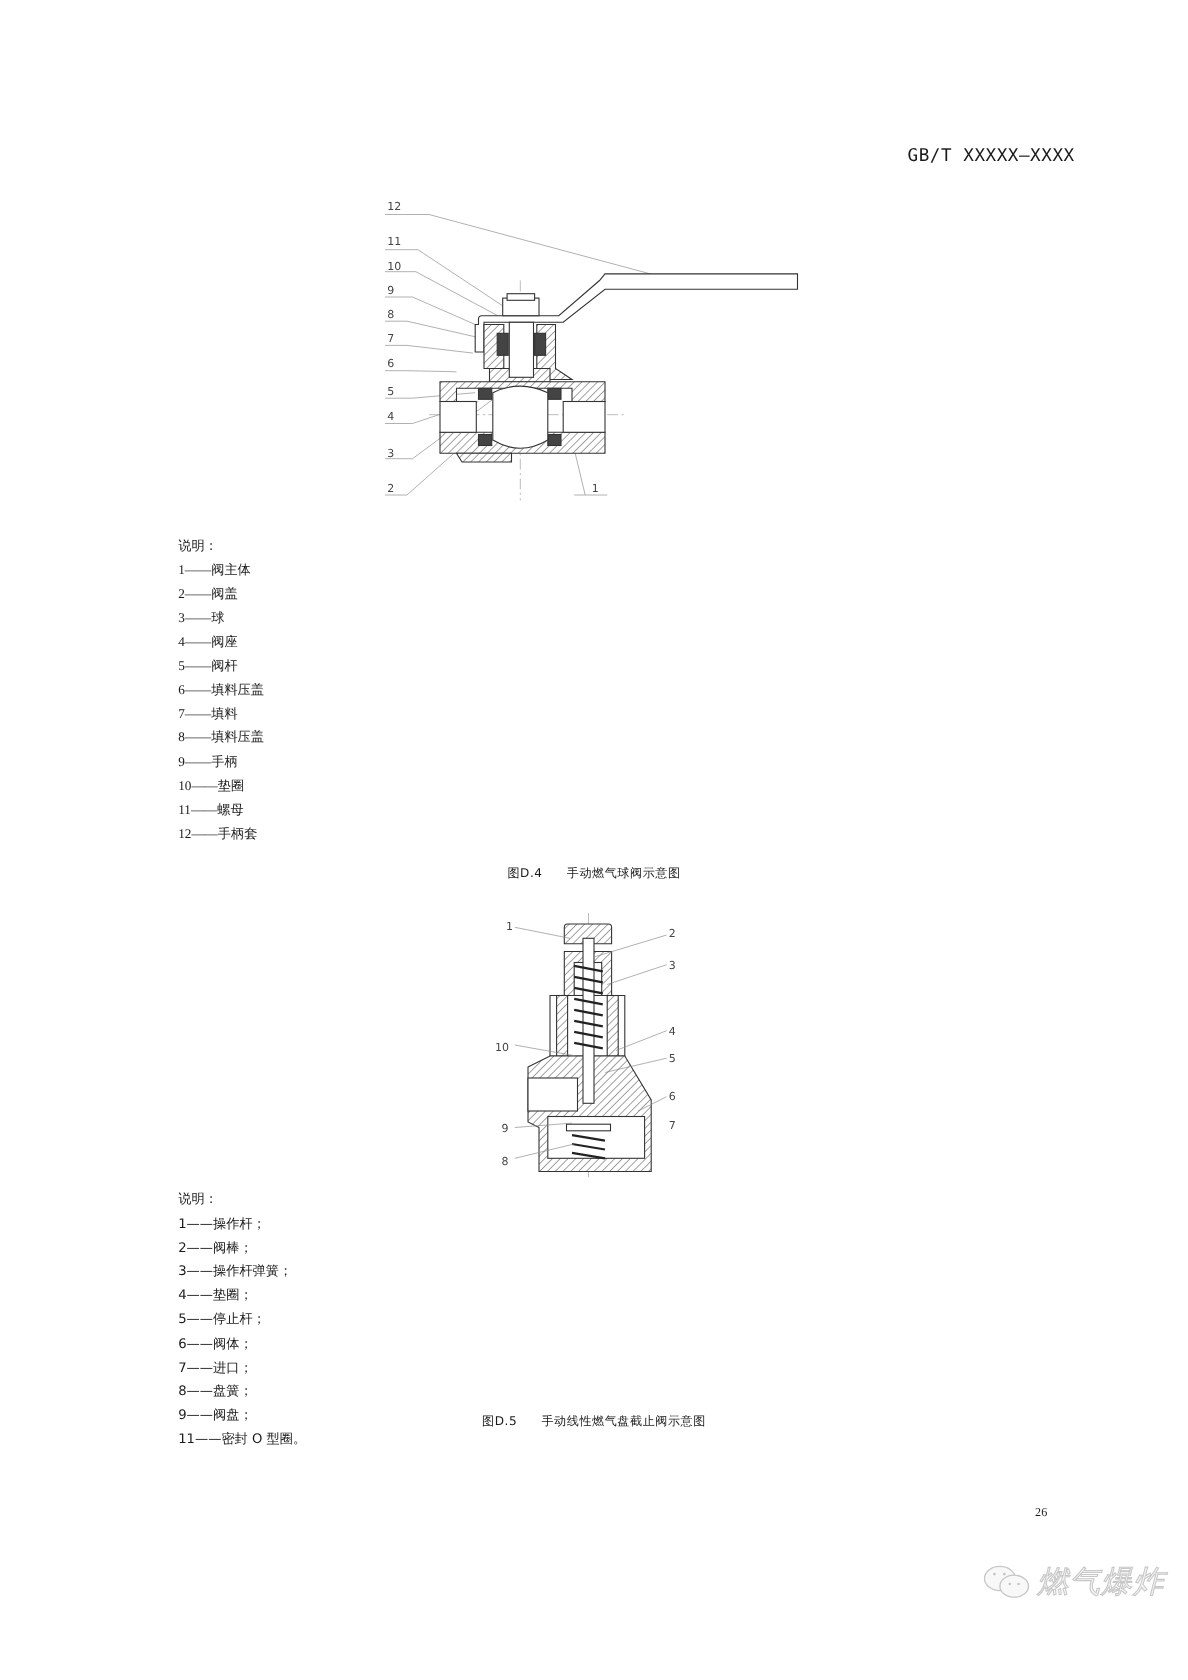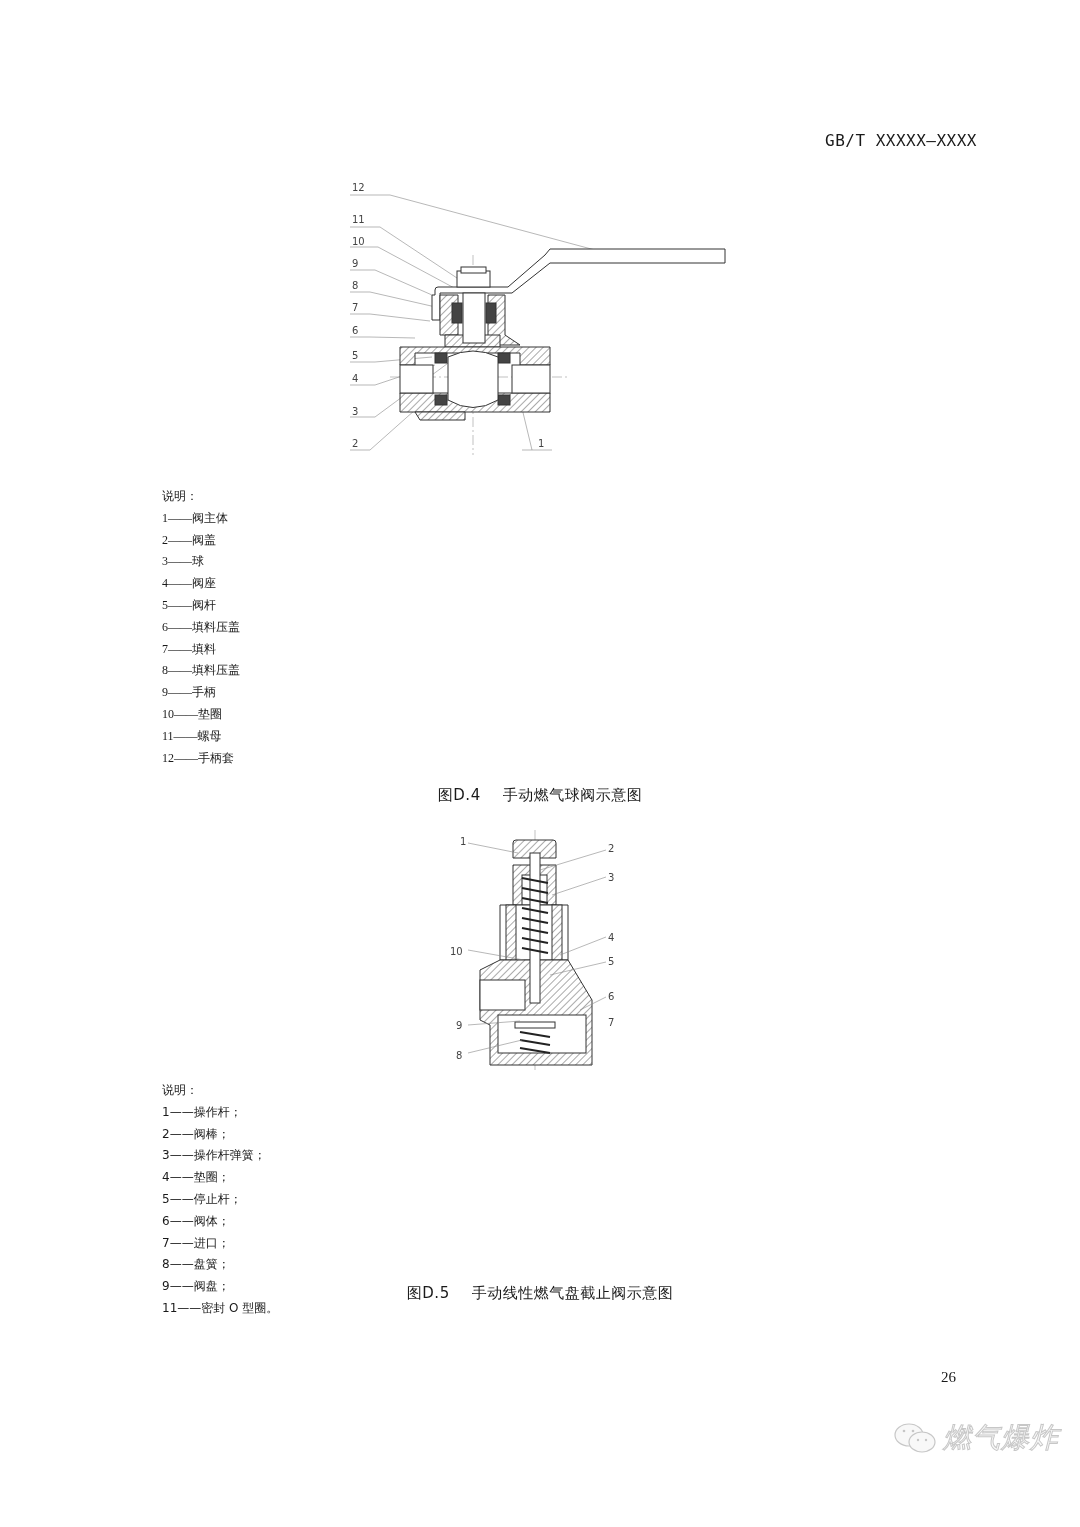--- a/index.html
+++ b/index.html
@@ -5,23 +5,23 @@
   html, body { margin: 0; padding: 0; background: #ffffff; }
   body { width: 1080px; height: 1527px; position: relative; overflow: hidden; color: #1a1a1a; }
   .serif { font-family: "Liberation Serif", "DejaVu Serif", serif; }
   .sans { font-family: "DejaVu Sans", "Liberation Sans", sans-serif; }
   .mono { font-family: "DejaVu Sans Mono", "Liberation Mono", monospace; }
   .header-code { position: absolute; right: 103px; top: 131px; font-size: 16px; letter-spacing: 0.5px; }
   .fig { position: absolute; }
   .legend { position: absolute; left: 162px; font-size: 12px; line-height: 21.8px; }
   .legend-title { display: block; }
   .legend-item { display: block; white-space: nowrap; }
-  .caption { position: absolute; left: 0; width: 1080px; text-align: center; font-size: 15px; font-weight: 500; letter-spacing: 0.5px; }
+  .caption { position: absolute; left: 0; width: 1080px; text-align: center; font-size: 11px; font-weight: 500; letter-spacing: 0.5px; }
   .caption .num { margin-right: 22px; }
-  .page-num { position: absolute; left: 941px; top: 1068px; font-size: 15px; }
+  .page-num { position: absolute; left: 941px; top: 1068px; font-size: 11px; }
   .watermark { position: absolute; left: 893px; top: 1419px; display: flex; align-items: center; gap: 4px; opacity: 0.55; }
   .watermark .wm-text { font-size: 28px; color: #cfcfcf; font-style: italic; letter-spacing: 1px; -webkit-text-stroke: 1px #9a9a9a; color: #f4f4f4; }
 </style>
 </head>
 <body>
 
 <div class="header-code mono">GB/T XXXXX—XXXX</div>
 
 <svg class="fig" style="left:340px;top:175px;" width="400" height="285" viewBox="0 0 400 285">
   <defs>

